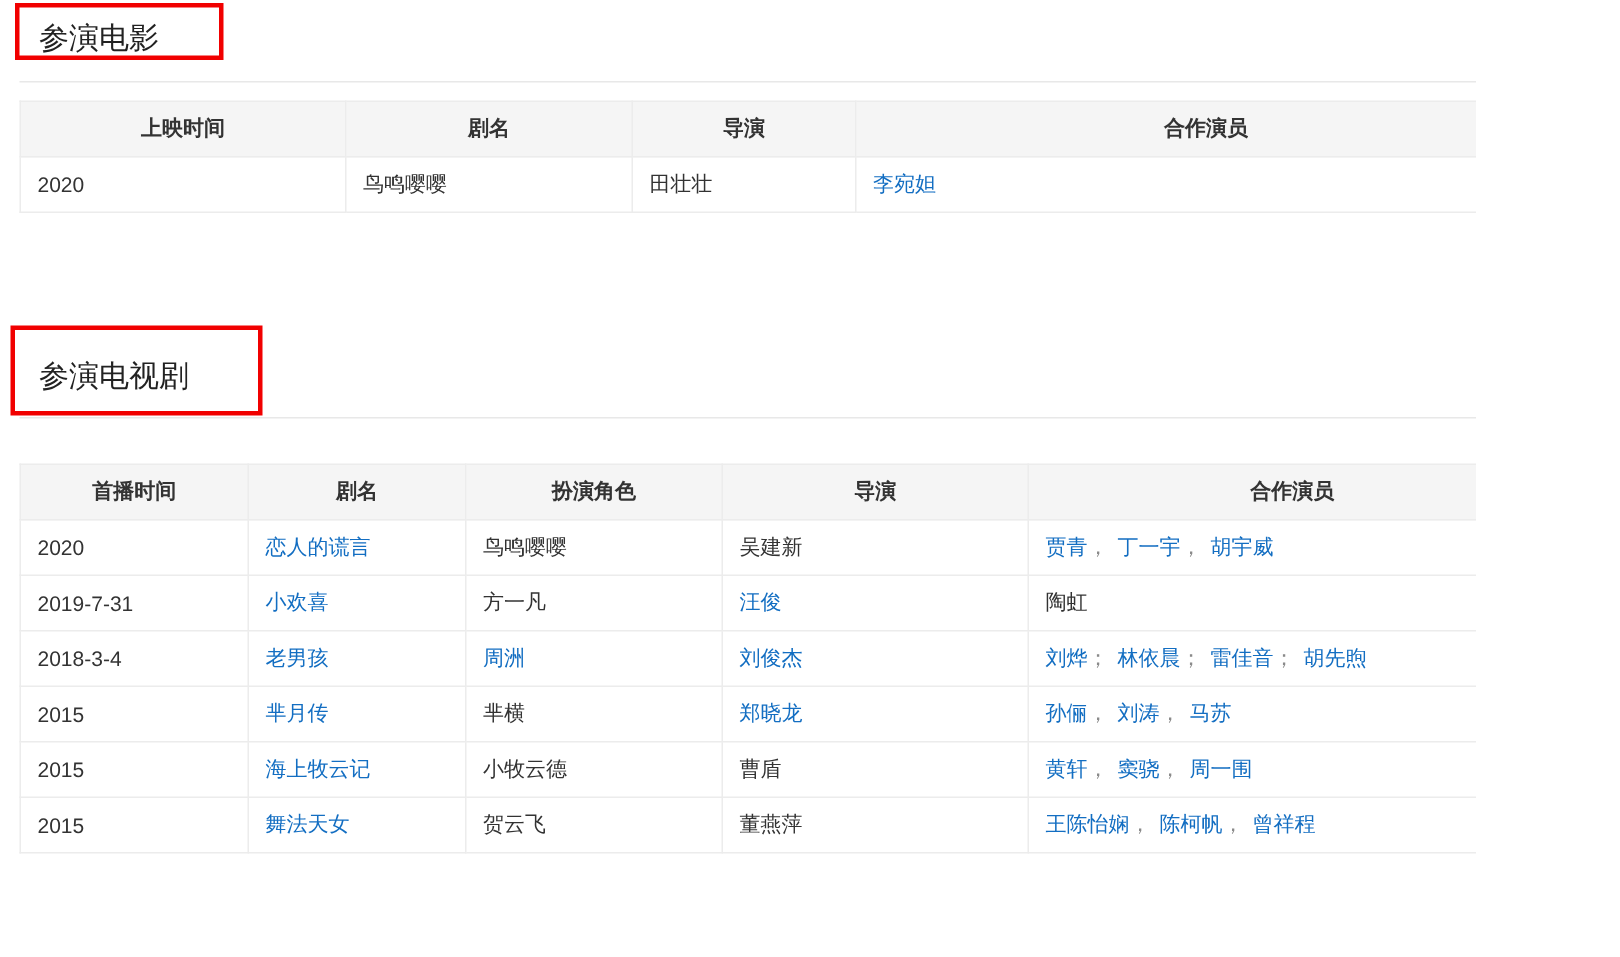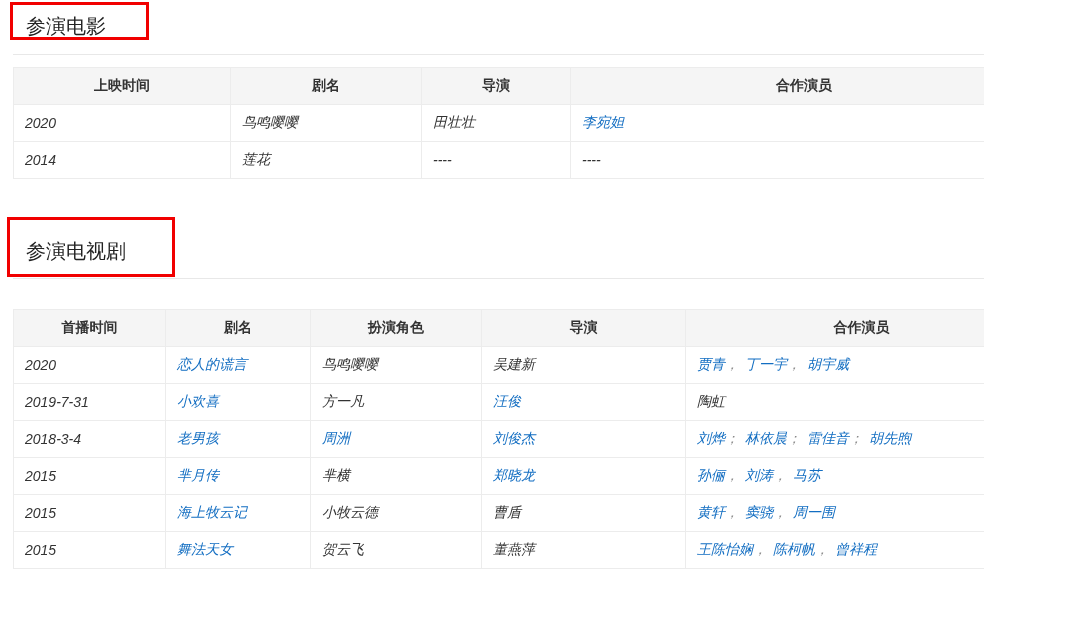--- a/index.html
+++ b/index.html
@@ -75,21 +75,20 @@
     text-align:center;
   }
   table.baike-table td{
     border:1px solid var(--border-color);
     height:37px;
     padding:0 11px;
     text-align:left;
     color:#333;
     white-space:nowrap;
     overflow:hidden;
-    font-style:italic;
   }
   #table-0{top:67px;}
   #table-1{top:289px;margin-top:20px;}
   .link{
     color:var(--link-color);
     cursor:pointer;
   }
   .sep{
     color:#8a8a8a;
     margin-right:6px;
@@ -124,26 +123,20 @@
           <th>导演</th>
           <th>合作演员</th>
         </tr>
       </thead>
       <tbody>
         <tr>
           <td><span>2020</span></td>
           <td><span>鸟鸣嘤嘤</span></td>
           <td><span>田壮壮</span></td>
           <td><span class="link">李宛妲</span></td>
-        </tr>
-        <tr>
-          <td><span>2014</span></td>
-          <td><span>莲花</span></td>
-          <td><span>----</span></td>
-          <td><span>----</span></td>
         </tr>
       </tbody>
     </table>
 
   <h2 class="sec-title" style="top:238px;">参演电视剧</h2>
   <div class="annotation-box" style="left:7px;top:217px;width:168px;height:60px;"></div>
   <div class="chevron-btn" style="left:1018px;top:241px;">
     <span>
       <svg width="24" height="13" viewBox="0 0 24 13">
           <polyline points="2,12 12,2 22,12" fill="none" stroke="#c6c6c6" stroke-width="2.2"></polyline>

